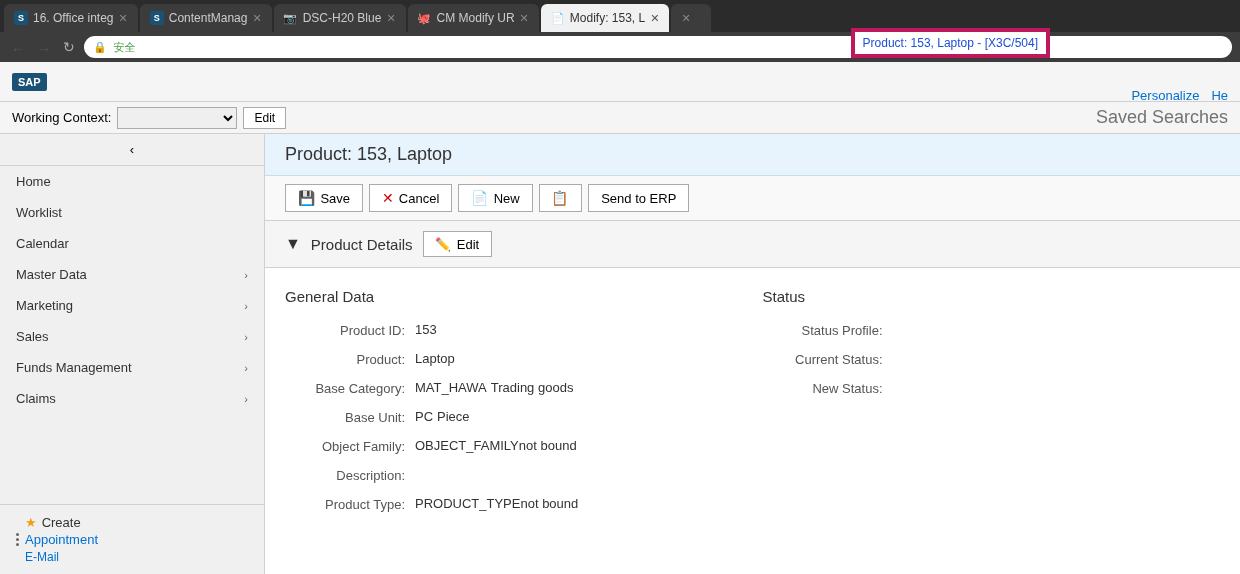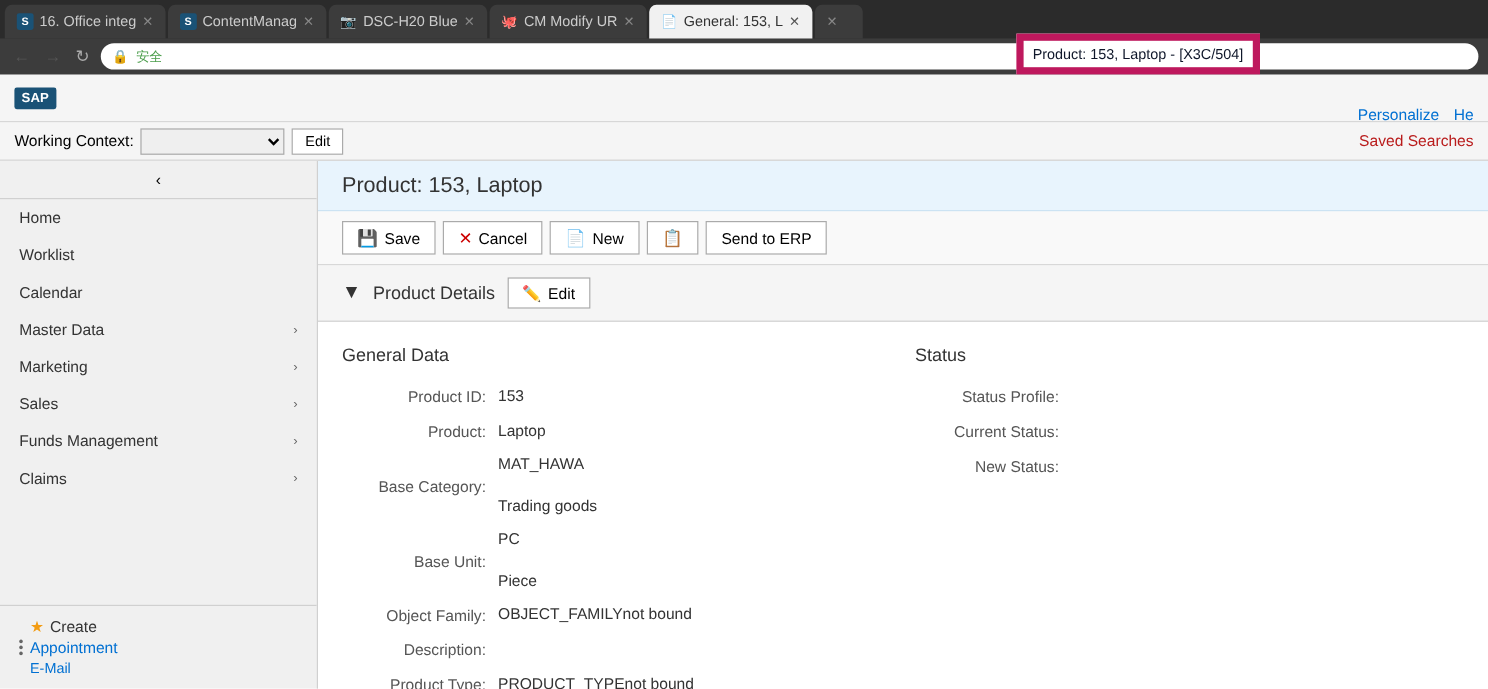--- a/index.html
+++ b/index.html
@@ -9,41 +9,41 @@
     .browser-chrome { background: #3c3c3c; height: 62px; display: flex; flex-direction: column; }
     .tab-bar { display: flex; align-items: flex-end; height: 32px; background: #2b2b2b; padding-left: 4px; position: relative; }
     .tab { display: flex; align-items: center; height: 28px; padding: 0 10px; border-radius: 6px 6px 0 0; font-size: 12px; color: #ccc; background: #3c3c3c; margin-right: 2px; max-width: 160px; gap: 5px; }
     .tab.active { background: #f1f1f1; color: #333; }
     .tab-favicon { width: 14px; height: 14px; display: flex; align-items: center; justify-content: center; font-size: 11px; }
     .tab-title { overflow: hidden; white-space: nowrap; text-overflow: ellipsis; max-width: 110px; }
     .tab-close { font-size: 11px; color: #888; cursor: pointer; }
     .tab.active .tab-close { color: #555; }
     
     
-    .tab-tooltip { position: absolute; top: 28px; right: 190px; background: #fff; border: 6px solid #be185d; padding: 4px 8px; font-size: 12px; color: #0f172a; white-space: nowrap; z-index: 100; }
+    .tab-tooltip { position: absolute; top: 28px; right: 190px; background: #fff; border: 4px solid #be185d; padding: 4px 8px; font-size: 12px; color: #1d4ed8; white-space: nowrap; z-index: 100; }
 
     .address-bar-row { display: flex; align-items: center; height: 30px; background: #3c3c3c; padding: 3px 8px; gap: 6px; }
     .nav-btn { color: #aaa; font-size: 14px; cursor: pointer; padding: 0 3px; }
     .nav-btn.disabled { color: #555; }
     .address-bar { flex: 1; height: 22px; background: #fff; border-radius: 11px; display: flex; align-items: center; padding: 0 10px; gap: 6px; font-size: 12px; overflow: hidden; }
     .lock-icon { color: #4a9d4a; font-size: 11px; }
     .security-text { color: #4a9d4a; font-size: 11px; }
     .url-text { color: #333; font-size: 12px; overflow: hidden; white-space: nowrap; text-overflow: ellipsis; }
 
     
     .sap-header { background: #f5f5f5; border-bottom: 1px solid #d0d0d0; display: flex; align-items: center; height: 40px; padding: 0 12px; justify-content: space-between; }
     .sap-logo { background: #1a5276; color: #fff; font-weight: bold; font-size: 11px; padding: 3px 6px; border-radius: 2px; }
     .sap-header-right { display: flex; gap: 12px; font-size: 13px; color: #0070d2; margin-top: 28px; }
 
     
     .working-context-bar { background: #f5f5f5; border-bottom: 1px solid #d0d0d0; display: flex; align-items: center; height: 32px; padding: 0 12px; justify-content: space-between; }
     .working-context-left { display: flex; align-items: center; gap: 6px; font-size: 13px; }
     .context-select { height: 22px; border: 1px solid #aaa; font-size: 12px; min-width: 120px; }
     .edit-btn-ctx { height: 22px; padding: 0 10px; background: #fff; border: 1px solid #aaa; font-size: 12px; cursor: pointer; }
-    .saved-searches { font-size: 13px; color: #b91c1c; cursor: pointer; }
+    .saved-searches { font-size: 18px; color: #737373; cursor: pointer; }
 
     
     .main-layout { display: flex; height: calc(574px - 62px - 40px - 32px); }
 
     
     .sidebar { width: 265px; background: #f0f0f0; border-right: 1px solid #d0d0d0; display: flex; flex-direction: column; overflow: hidden; flex-shrink: 0; }
     .sidebar-collapse-btn { display: flex; justify-content: center; padding: 8px 0; border-bottom: 1px solid #d0d0d0; cursor: pointer; }
     .sidebar-nav { flex: 1; overflow-y: auto; }
     .sidebar-item { padding: 8px 16px; font-size: 13px; color: #333; cursor: pointer; display: flex; align-items: center; justify-content: space-between; }
     .sidebar-item .chevron { color: #666; font-size: 11px; }
@@ -73,21 +73,21 @@
 
     
     .data-section { display: flex; padding: 20px; gap: 20px; }
     .data-column { flex: 1; }
     .status-column { flex: 1; }
     .section-subtitle { font-size: 15px; color: #333; margin-bottom: 16px; }
     
     .field-row { display: flex; align-items: center; margin-bottom: 12px; }
     .field-label { text-align: right; color: #555; font-size: 13px; min-width: 130px; padding-right: 10px; padding-top: 2px; }
     .field-value { color: #333; font-size: 13px; }
-    .field-value-pair { display: flex; gap: 20px; flex-direction: column; }
+    .field-value-pair { display: flex; gap: 4px; }
 
     
     ::-webkit-scrollbar { width: 6px; }
     ::-webkit-scrollbar-track { background: #f1f1f1; }
     ::-webkit-scrollbar-thumb { background: #aaa; border-radius: 3px; }
   </style>
 </head>
 <body>
 
 <div class="browser-chrome">
@@ -113,21 +113,21 @@
     </div>
 
     <div class="tab">
       <span class="tab-favicon">🐙</span>
       <span class="tab-title">CM Modify UR</span>
       <span class="tab-close">✕</span>
     </div>
 
     <div class="tab active">
       <span class="tab-favicon">📄</span>
-      <span class="tab-title">General: 153, L</span>
+      <span class="tab-title">Modify: 153, L</span>
       <span class="tab-close">✕</span>
     </div>
 
     <div class="tab" style="min-width:40px;">
       <span class="tab-close">✕</span>
     </div>
 
     <div class="tab-tooltip">Product: 153, Laptop - [X3C/504]</div>
   </div>
 

